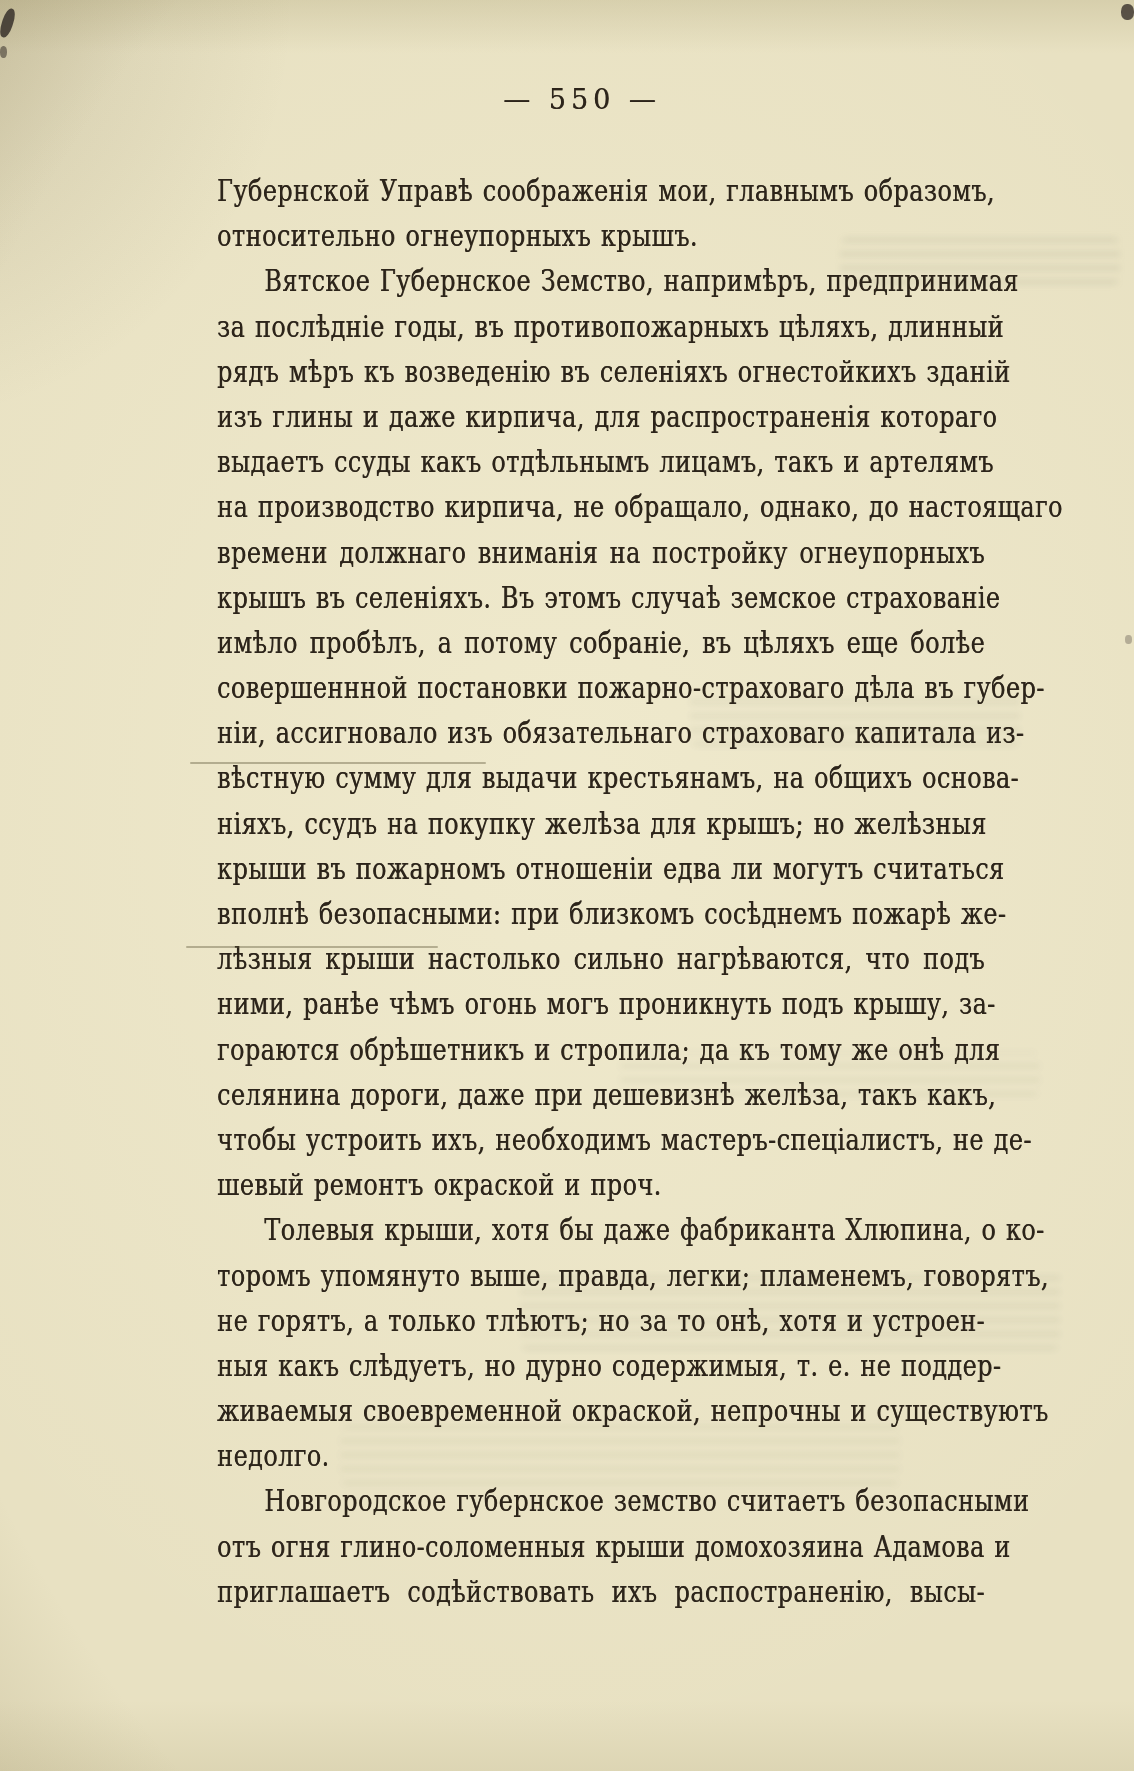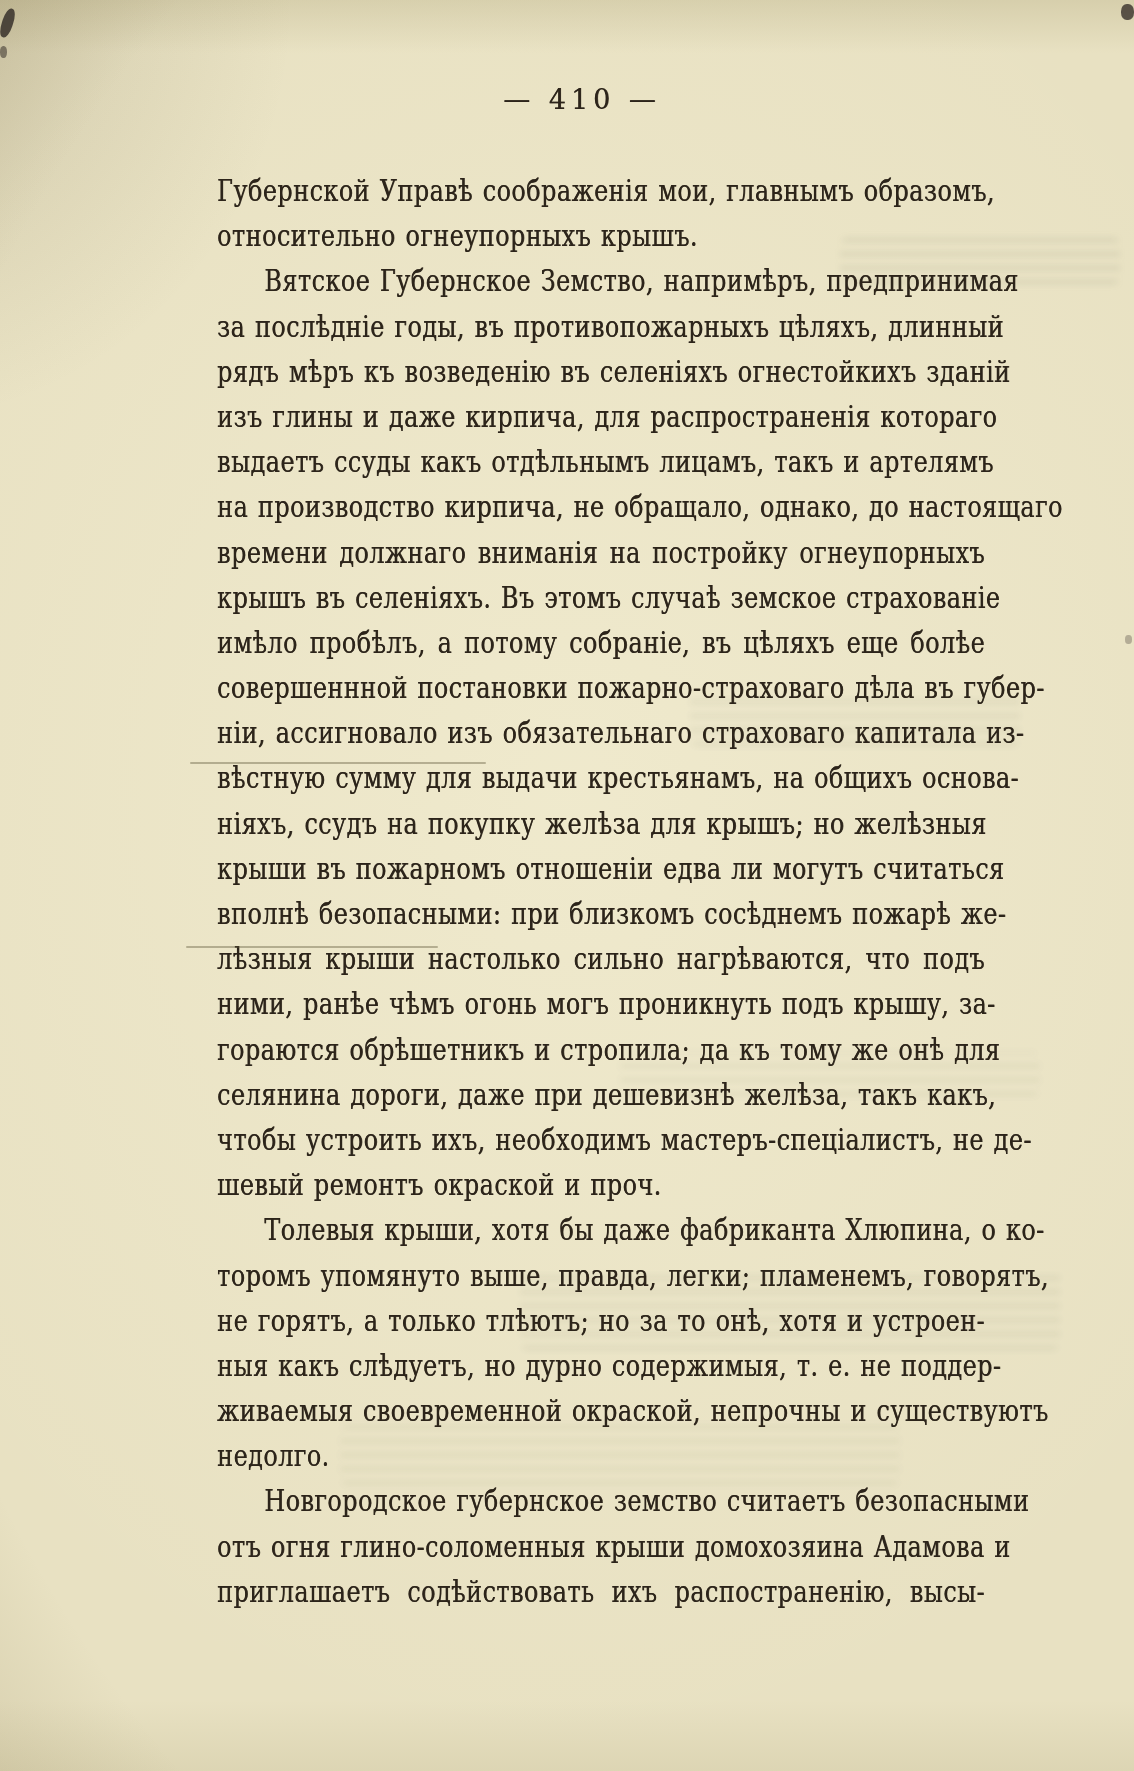--- a/index.html
+++ b/index.html
@@ -98,21 +98,21 @@
 <body>
 
 <div class="paper"></div>
 
 <div class="bleed b1"></div>
 <div class="bleed b2"></div>
 <div class="bleed b3"></div>
 <div class="bleed b4"></div>
 <div class="bleed b5"></div>
 
-<div class="page-number">— 410 —</div>
+<div class="page-number">— 550 —</div>
 
 <div class="text-block">
     <div class="line">Губернской Управѣ соображенія мои, главнымъ образомъ,</div>
     <div class="line flush">относительно огнеупорныхъ крышъ.</div>
     <div class="line indent">Вятское Губернское Земство, напримѣръ, предпринимая</div>
     <div class="line">за послѣдніе годы, въ противопожарныхъ цѣляхъ, длинный</div>
     <div class="line">рядъ мѣръ къ возведенію въ селеніяхъ огнестойкихъ зданій</div>
     <div class="line">изъ глины и даже кирпича, для распространенія котораго</div>
     <div class="line">выдаетъ ссуды какъ отдѣльнымъ лицамъ, такъ и артелямъ</div>
     <div class="line">на производство кирпича, не обращало, однако, до настоящаго</div>

